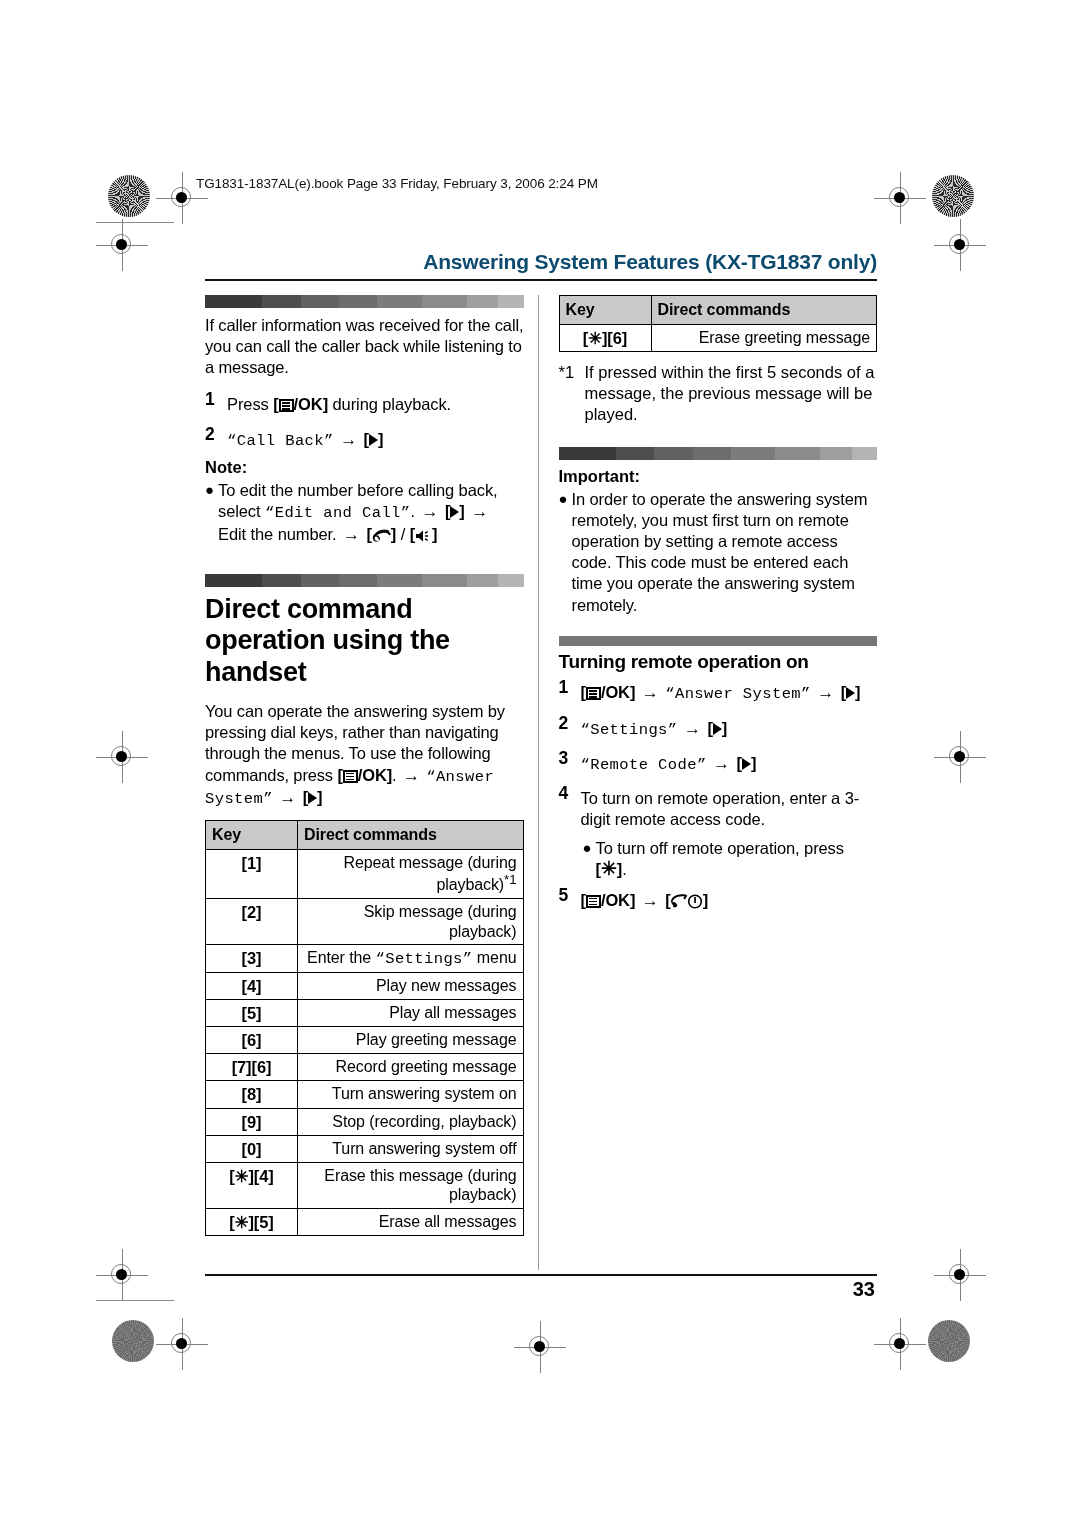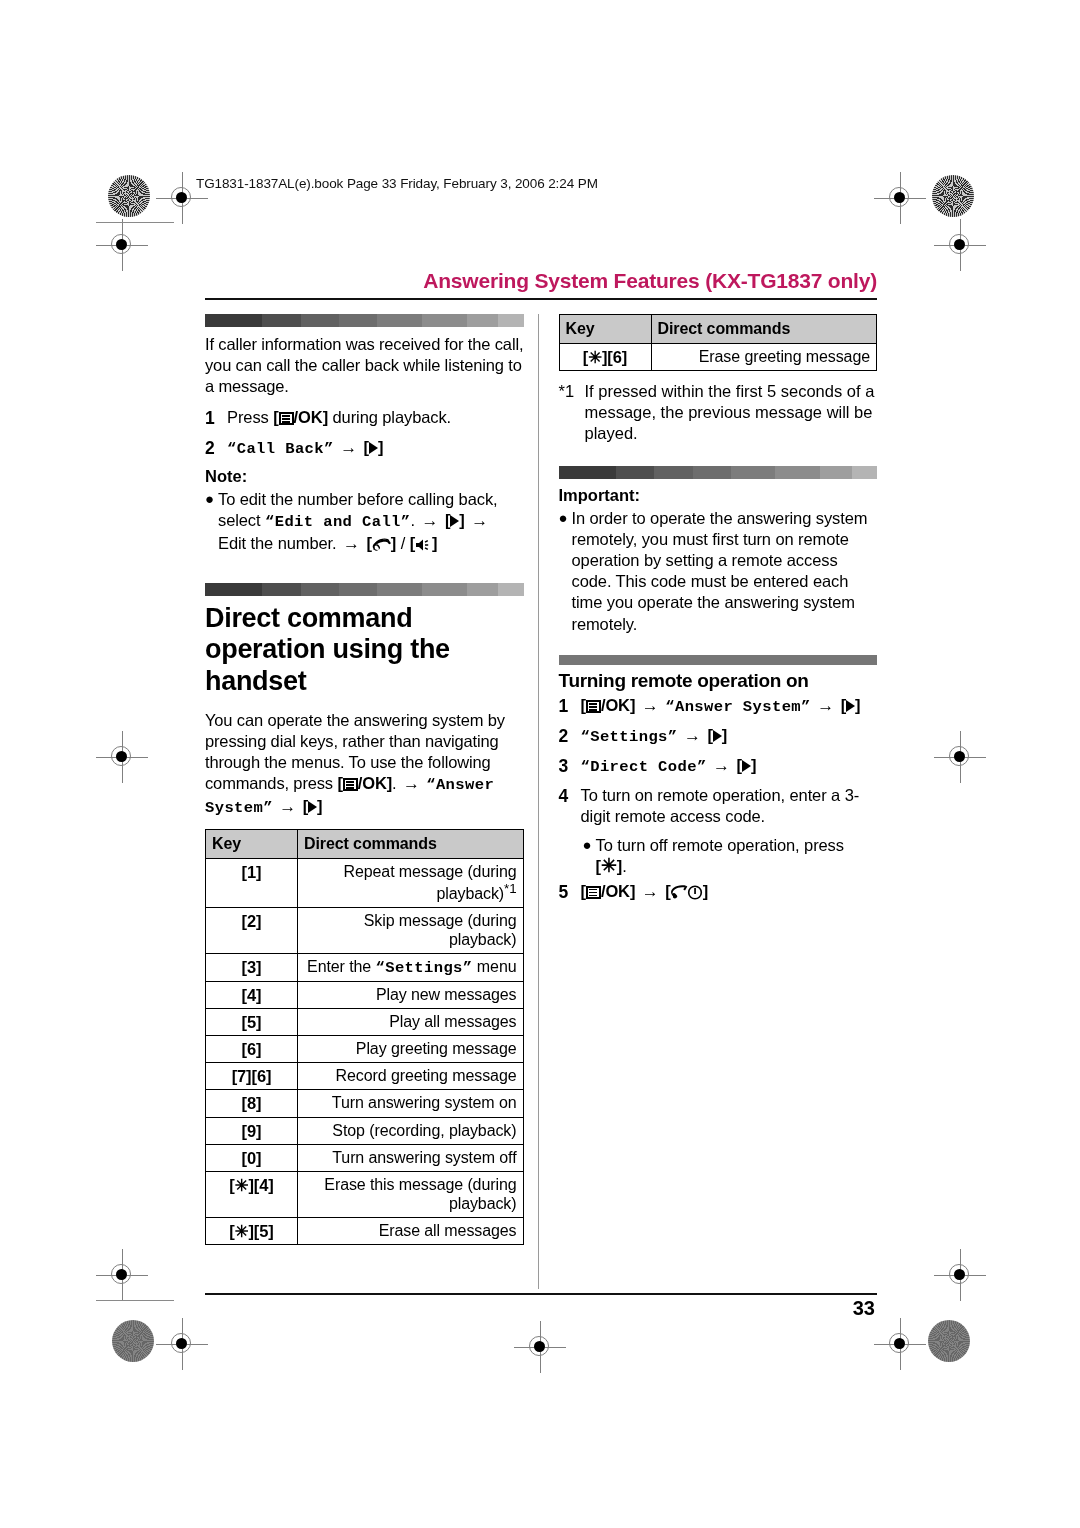--- a/index.html
+++ b/index.html
@@ -82,23 +82,22 @@
     left: 205px;
     top: 250px;
     width: 672px;
     height: 1050px;
   }
   .running-head {
     text-align: right;
     font-size: 21px;
     font-weight: 700;
     letter-spacing: -0.2px;
-    color: #be185d;
+    color: #0c4a6e;
     padding-bottom: 5px;
-    margin-top: 19px;
   }
   .rule-top {
     border-top: 2.5px solid #111;
     width: 100%;
   }
   .rule-bottom {
     border-top: 2.5px solid #111;
     width: 100%;
     margin-top: 4px;
   }
@@ -187,21 +186,21 @@
     line-height: 1.3;
     margin-bottom: 7px;
     letter-spacing: -0.1px;
   }
   .step .num {
     font-weight: 700;
     width: 22px;
     flex: 0 0 22px;
     font-size: 17.5px;
   }
-  .step .txt { flex: 1; }
+  .step .txt { flex: 1; margin-top: 6px; }
 
   
   .bullet {
     display: flex;
     font-size: 16.5px;
     line-height: 1.28;
     margin-bottom: 4px;
     letter-spacing: -0.1px;
   }
   .bullet .dot-glyph {
@@ -218,21 +217,21 @@
     font-size: 16.5px;
     line-height: 1.28;
     margin-top: 10px;
   }
   .footnote .mark { flex: 0 0 26px; }
   .footnote .txt { flex: 1; }
 
   
   .mono {
     font-family: "Liberation Mono", "DejaVu Sans Mono", monospace;
-    font-weight: 700;
+    font-weight: 400;
     font-size: 15.5px;
     letter-spacing: 0.4px;
   }
   .kb {
     font-weight: 700;
     font-size: 16.5px;
     white-space: nowrap;
   }
   .arrow {
     font-size: 17px;
@@ -576,21 +575,21 @@
         <div class="txt">
           <span class="mono">“Settings”</span>
           <span class="arrow">→</span>
           <span class="kb"><span>[</span><span class="ico ico-play"></span><span>]</span></span>
         </div>
       </div>
 
       <div class="step">
         <div class="num">3</div>
         <div class="txt">
-          <span class="mono">“Direct Code”</span>
+          <span class="mono">“Remote Code”</span>
           <span class="arrow">→</span>
           <span class="kb"><span>[</span><span class="ico ico-play"></span><span>]</span></span>
         </div>
       </div>
 
       <div class="step">
         <div class="num">4</div>
         <div class="txt">To turn on remote operation, enter a 3-digit remote access code.</div>
       </div>
 

